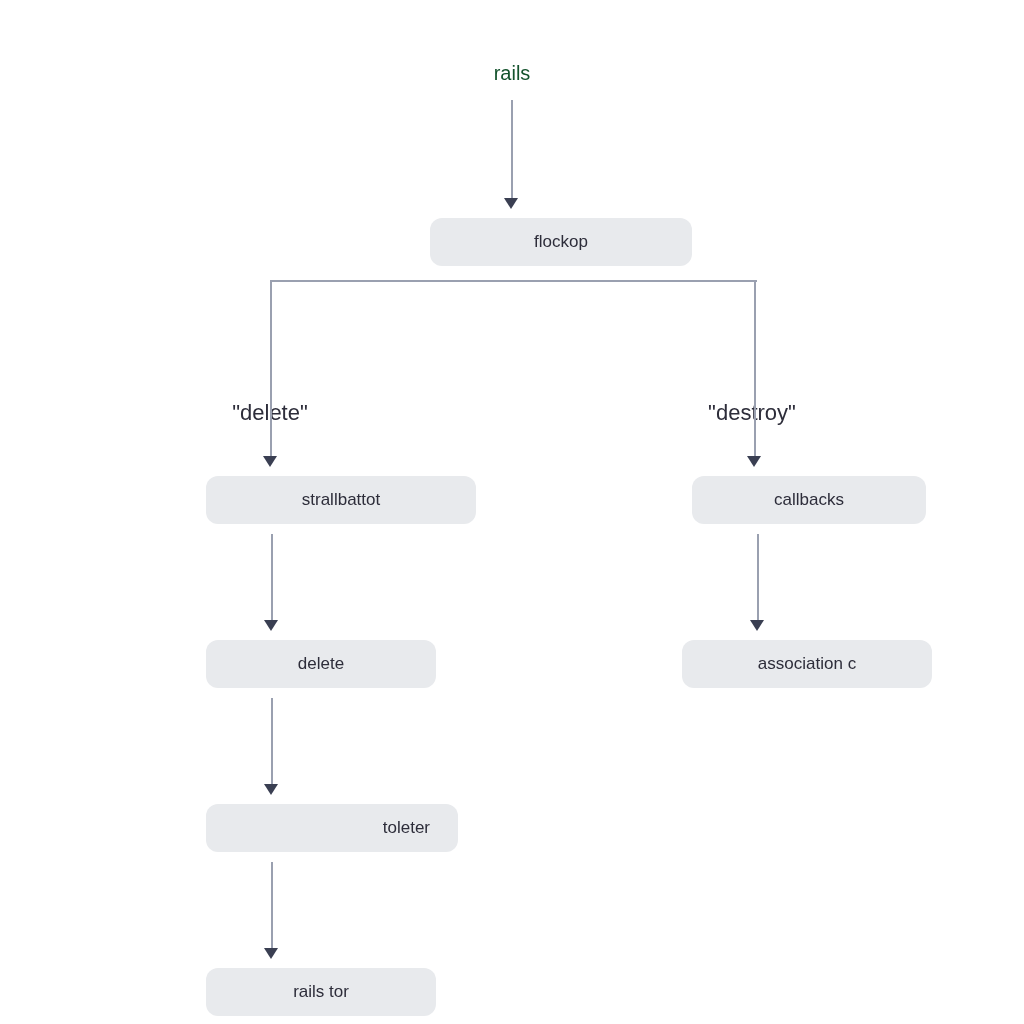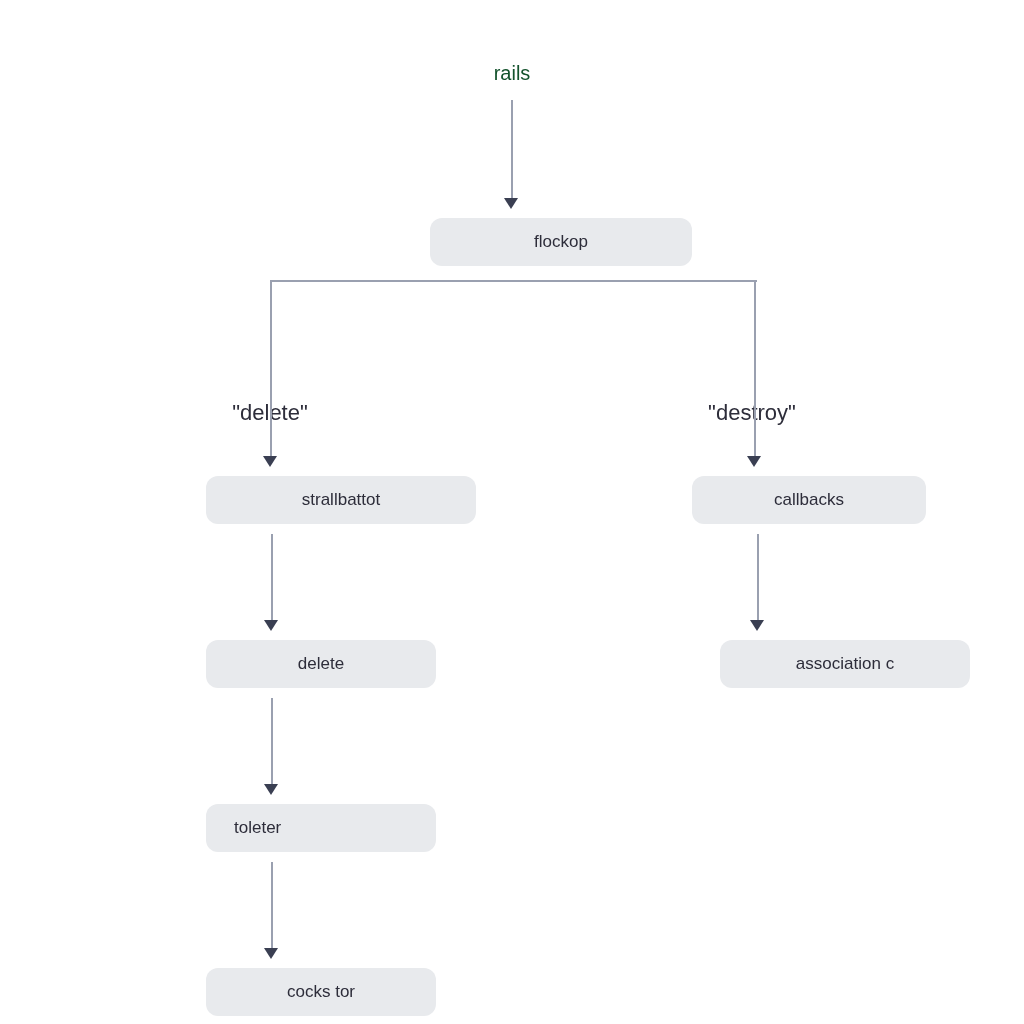--- a/index.html
+++ b/index.html
@@ -95,27 +95,27 @@
   <div class="node" style="top: 476px; left: 158px; width: 270px; text-align:center;">strallbattot</div>
 
   <div class="arrow-line" style="top: 534px; left: 271px; height: 90px;"></div>
   <div class="arrow-head" style="top: 620px; left: 264px;"></div>
 
   <div class="node" style="top: 640px; left: 158px; width: 230px; text-align:center;">delete</div>
 
   <div class="arrow-line" style="top: 698px; left: 271px; height: 90px;"></div>
   <div class="arrow-head" style="top: 784px; left: 264px;"></div>
 
-  <div class="node" style="top: 804px; left: 158px; width: 230px; text-align:left;">toleter</div>
+  <div class="node" style="top: 804px; left: 158px; width: 252px; text-align:right;">toleter</div>
 
   <div class="arrow-line" style="top: 862px; left: 271px; height: 90px;"></div>
   <div class="arrow-head" style="top: 948px; left: 264px;"></div>
 
-  <div class="node" style="top: 968px; left: 158px; width: 230px; text-align:center;">cocks tor</div>
+  <div class="node" style="top: 968px; left: 158px; width: 230px; text-align:center;">rails tor</div>
 
   <div class="node" style="top: 476px; left: 644px; width: 234px; text-align:center;">callbacks</div>
 
   <div class="arrow-line" style="top: 534px; left: 757px; height: 90px;"></div>
   <div class="arrow-head" style="top: 620px; left: 750px;"></div>
 
-  <div class="node" style="top: 640px; left: 672px; width: 250px; text-align:center;">association c</div>
+  <div class="node" style="top: 640px; left: 634px; width: 250px; text-align:center;">association c</div>
 
 </div>
 
 </body></html>

